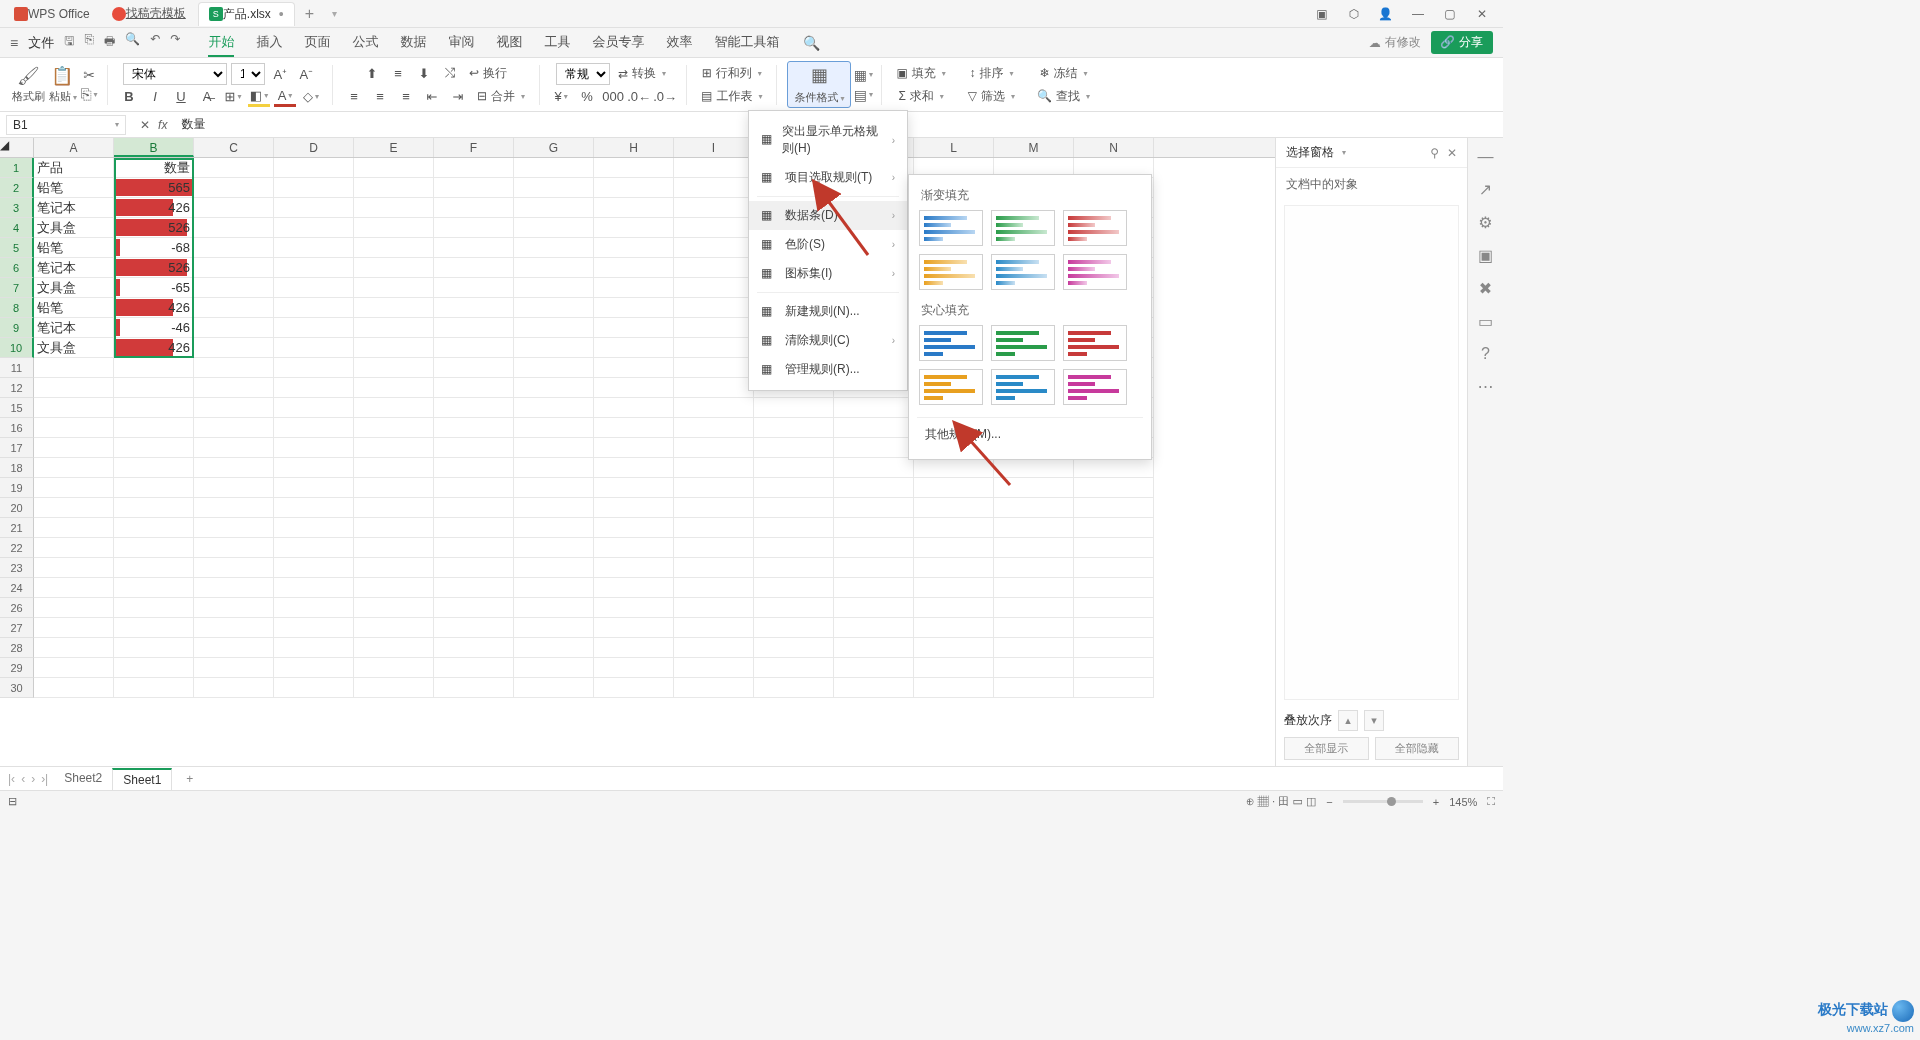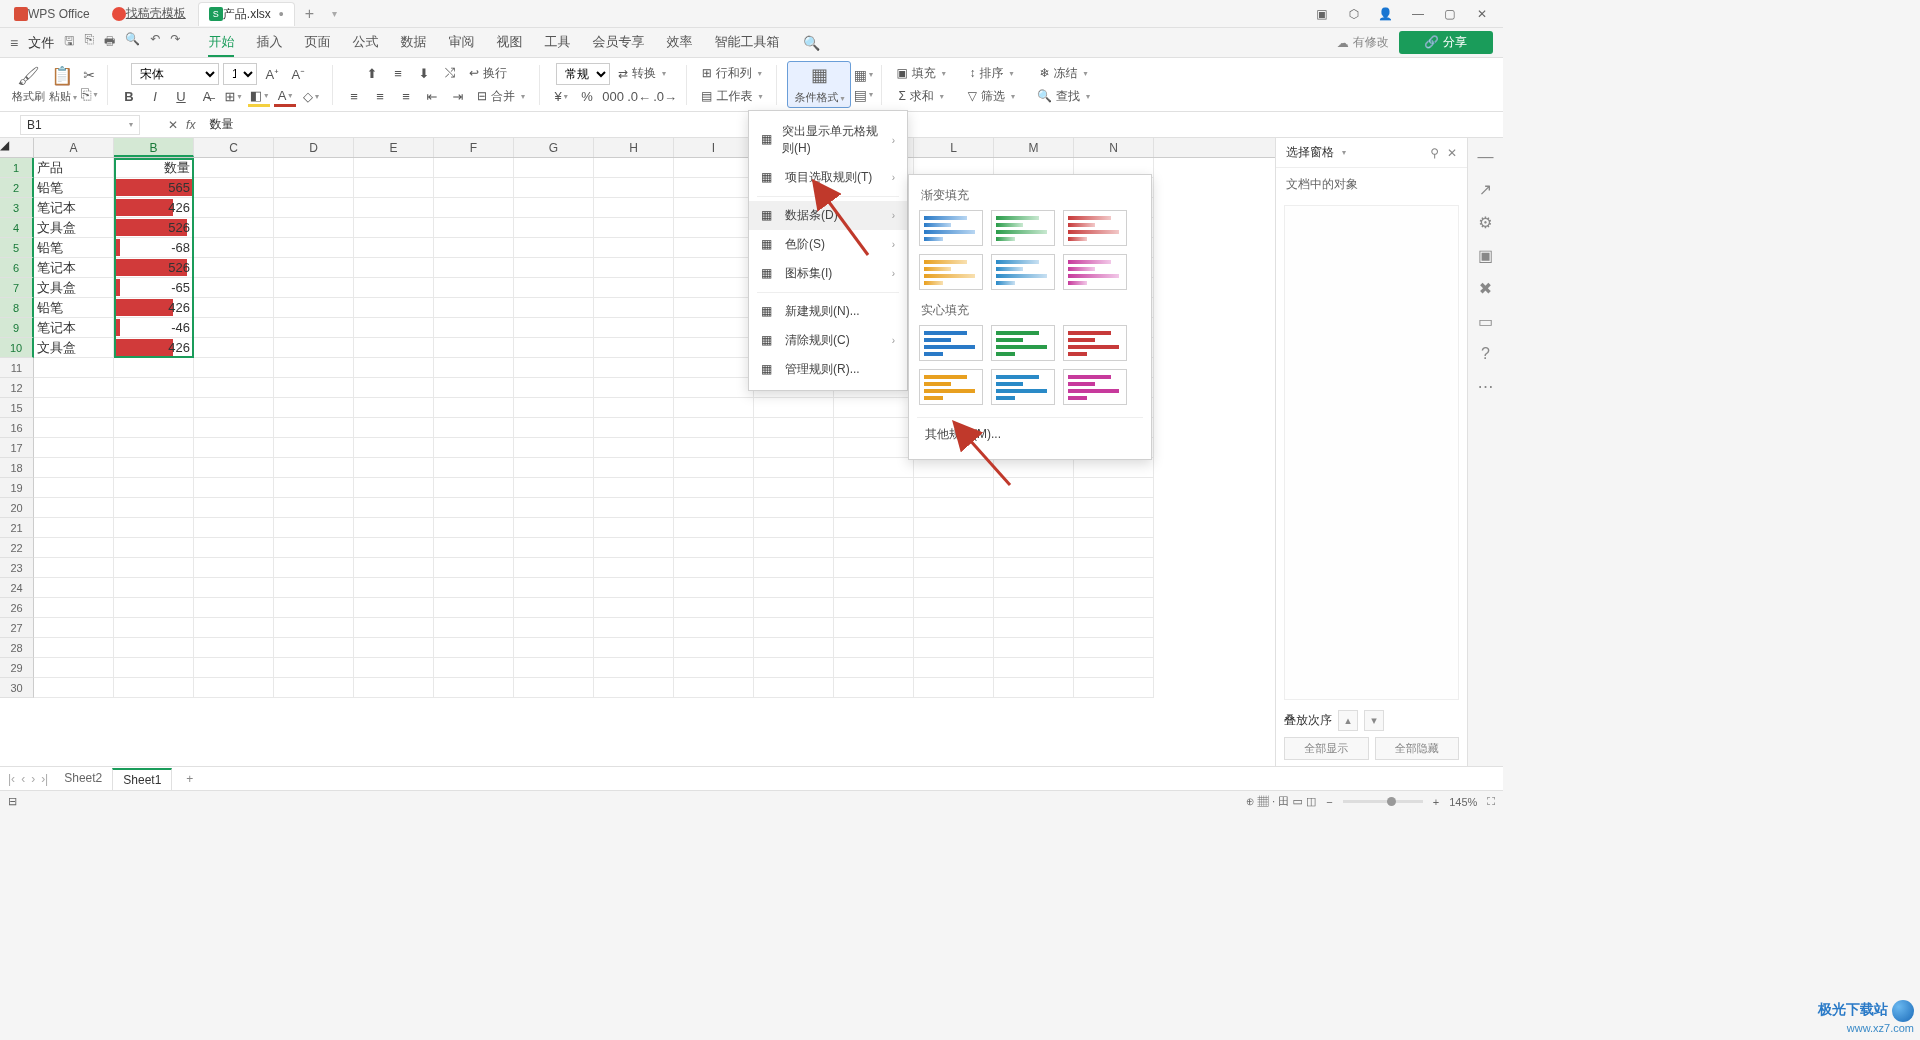--- a/index.html
+++ b/index.html
@@ -25,41 +25,41 @@
 .menu-left { display: flex; align-items: center; gap: 10px; }
 .hamburger { font-size: 14px; color: #666; cursor: pointer; }
 .file-menu { font-size: 13px; color: #333; cursor: pointer; }
 .quick-icons { display: flex; gap: 10px; color: #666; }
 .quick-icons span { cursor: pointer; }
 .menu-tabs { display: flex; gap: 22px; margin-left: 14px; }
 .menu-tab { font-size: 13px; color: #555; cursor: pointer; padding: 4px 0; }
 .menu-tab.active { color: #1a9c5a; border-bottom: 2px solid #1a9c5a; }
 .menu-right { margin-left: auto; display: flex; align-items: center; gap: 10px; }
 .cloud-status { color: #888; font-size: 12px; display: flex; align-items: center; gap: 4px; }
-.share-btn { background: #1a9c5a; color: #fff; padding: 3px 26px; border-radius: 3px; font-size: 12px; cursor: pointer; }
+.share-btn { background: #1a9c5a; color: #fff; padding: 3px 10px; border-radius: 3px; font-size: 12px; cursor: pointer; }
 
 
 .ribbon { height: 54px; background: #fff; display: flex; align-items: center; padding: 0 8px; gap: 6px; border-bottom: 1px solid #e0e0e0; }
 .ribbon-group { display: flex; flex-direction: column; gap: 2px; align-items: center; padding: 0 4px; }
 .ribbon-sep { width: 1px; height: 40px; background: #e8e8e8; }
 .rb-btn-lg { display: flex; flex-direction: column; align-items: center; font-size: 11px; color: #555; cursor: pointer; gap: 2px; }
 .rb-row { display: flex; gap: 4px; align-items: center; }
 .ic { width: 16px; height: 16px; display: inline-flex; align-items: center; justify-content: center; color: #666; font-size: 14px; }
 .ic-lg { width: 22px; height: 22px; font-size: 18px; }
 .dd { font-size: 8px; color: #999; margin-left: 2px; }
 .font-sel { border: 1px solid #ccc; height: 22px; font-size: 12px; padding: 0 4px; background: #fff; }
-.font-name { width: 88px; }
+.font-name { width: 104px; }
 .font-size { width: 34px; }
 .rb-mini { width: 22px; height: 20px; display: inline-flex; align-items: center; justify-content: center; cursor: pointer; color: #555; font-size: 13px; }
 .rb-lbl { display: flex; align-items: center; gap: 4px; font-size: 12px; color: #555; cursor: pointer; padding: 2px 4px; }
 .cond-fmt { display: flex; align-items: center; gap: 4px; background: #e8f0ff; border: 1px solid #6a9ed8; padding: 2px 6px; border-radius: 3px; }
 
 
 .fbar { height: 26px; background: #fff; display: flex; align-items: center; border-bottom: 1px solid #e0e0e0; }
-.name-box { width: 120px; border: 1px solid #e0e0e0; height: 20px; margin: 0 20px; display: flex; align-items: center; justify-content: center; font-size: 12px; padding: 0 6px; }
+.name-box { width: 120px; border: 1px solid #e0e0e0; height: 20px; margin: 0 6px; display: flex; align-items: center; justify-content: center; font-size: 12px; padding: 0 6px; }
 .name-box .nb-dd { margin-left: auto; color: #999; font-size: 8px; }
 .fbar-icons { display: flex; gap: 8px; padding: 0 8px; color: #666; }
 .formula-input { flex: 1; padding: 0 6px; font-size: 12px; }
 
 
 .main { display: flex; height: calc(100% - 28px - 30px - 54px - 26px - 24px - 22px); }
 .grid-wrap { flex: 1; position: relative; background: #fff; overflow: hidden; }
 .col-headers { display: flex; height: 20px; background: #f3f3f3; border-bottom: 1px solid #ccc; }
 .corner { width: 34px; border-right: 1px solid #ccc; background: #f3f3f3; }
 .col-h { width: 80px; text-align: center; font-size: 12px; color: #555; border-right: 1px solid #e0e0e0; line-height: 20px; }

